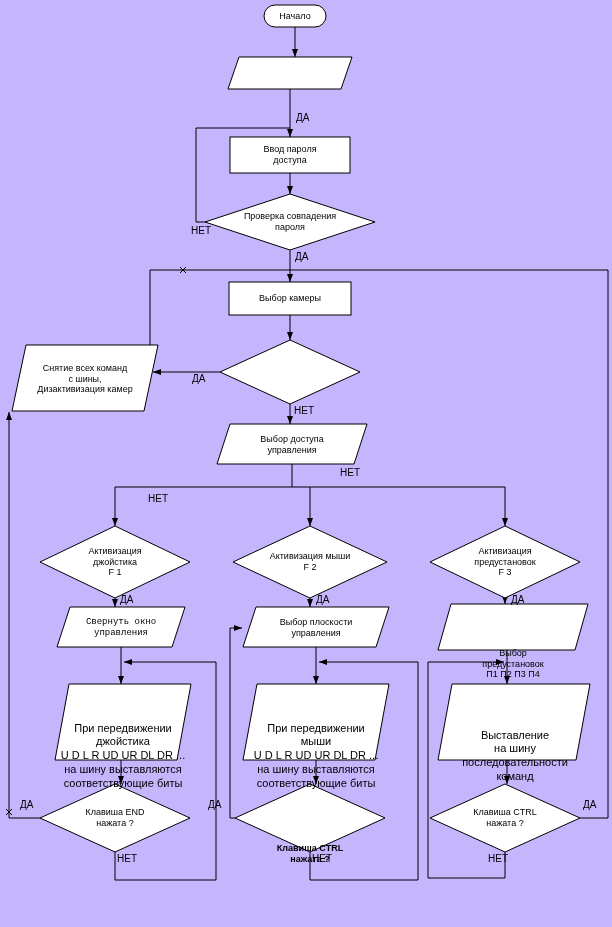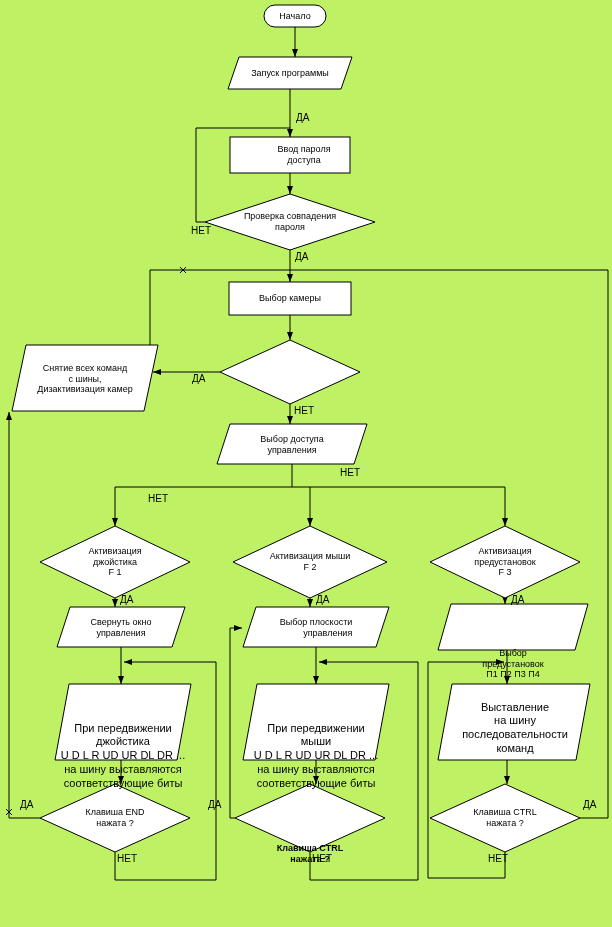--- a/index.html
+++ b/index.html
@@ -14,21 +14,21 @@
   .nlabel {
     position:absolute; display:flex; align-items:center; justify-content:center;
     text-align:center; white-space:pre-line; font-size:9px; line-height:1.18;
   }
   .nlabel.small { font-size:11px; line-height:1.25;margin-top:34px; }
   .elabel { position:absolute; font-size:10px; line-height:1; }
 </style>
 </head>
 <body style="background: rgb(128, 128, 128);">
 
-<div class="canvas" style="background: #bef264;">
+<div class="canvas" style="background: #c4b5fd;">
 
   <svg width="612" height="927" viewBox="0 0 612 927">
     <defs>
       <marker id="arrow" markerWidth="9" markerHeight="8" refX="8" refY="3" orient="auto" markerUnits="userSpaceOnUse">
         <path d="M0,0 L8,3 L0,6 z" fill="#000000"></path>
       </marker>
     </defs>
 
     <g>
       <polyline class="edge" points="295,27 295,57" marker-end="url(#arrow)"></polyline>
@@ -82,57 +82,56 @@
       <polygon class="shape" points="69,684 191,684 177,760 55,760"></polygon>
       <polygon class="shape" points="257,684 389,684 375,760 243,760"></polygon>
       <polygon class="shape" points="452,684 590,684 576,760 438,760"></polygon>
       <polygon class="shape" points="115,784 190,818 115,852 40,818"></polygon>
       <polygon class="shape" points="310,784 385,818 310,852 235,818"></polygon>
       <polygon class="shape" points="505,784 580,818 505,852 430,818"></polygon>
     </g>
   </svg>
 
   <div class="nlabel" style="left:264px;top:5px;width:62px;height:22px;">Начало</div>
-  <div class="nlabel" style="left:228px;top:57px;width:124px;height:32px;">Запуск программы</div>
-  <div class="nlabel" style="left:244px;top:137px;width:120px;height:36px;">Ввод пароля
+  <div class="nlabel" style="left:230px;top:137px;width:120px;height:36px;">Ввод пароля
 доступа</div>
   <div class="nlabel" style="left:229px;top:282px;width:122px;height:33px;">Выбор камеры</div>
   <div class="nlabel" style="left:215px;top:196px;width:150px;height:52px;">Проверка совпадения
 пароля</div>
   <div class="nlabel" style="left:14px;top:348px;width:142px;height:62px;">Снятие всех команд
 с шины,
 Дизактивизация камер</div>
   <div class="nlabel" style="left:222px;top:426px;width:140px;height:38px;">Выбор доступа
 управления</div>
   <div class="nlabel" style="left:55px;top:530px;width:120px;height:64px;">Активизация
 джойстика
 F 1</div>
   <div class="nlabel" style="left:243px;top:530px;width:134px;height:64px;">Активизация мыши
 F 2</div>
   <div class="nlabel" style="left:437px;top:530px;width:136px;height:64px;">Активизация
 предустановок
 F 3</div>
-  <div class="nlabel" style="left:60px;top:609px;width:122px;height:38px;">Свернуть окно
+  <div class="nlabel" style="left:60px;top:609px;width:122px;height:38px;font-family:Liberation Mono, monospace;">Свернуть окно
 управления</div>
-  <div class="nlabel" style="left:248px;top:609px;width:136px;height:38px;text-align:right;">Выбор плоскости
+  <div class="nlabel" style="left:248px;top:609px;width:136px;height:38px;">Выбор плоскости
 управления</div>
   <div class="nlabel" style="left:443px;top:606px;width:140px;height:42px;margin-top:37px;">Выбор
 предустановок
 П1 П2 П3 П4</div>
   <div class="nlabel small" style="left:60px;top:686px;width:126px;height:72px;">При передвижении
 джойстика
 U D L R UD UR DL DR ...
 на шину выставляются
 соответствующие биты</div>
   <div class="nlabel small" style="left:250px;top:686px;width:132px;height:72px;">При передвижении
 мыши
 U D L R UD UR DL DR ...
 на шину выставляются
 соответствующие биты</div>
-  <div class="nlabel small" style="left:445px;top:658px;width:140px;height:72px;">Выставление
+  <div class="nlabel small" style="left:445px;top:686px;width:140px;height:72px;">Выставление
 на шину последовательности
 команд</div>
   <div class="nlabel" style="left:52px;top:792px;width:126px;height:52px;">Клавиша END
 нажата ?</div>
   <div class="nlabel" style="left:247px;top:828px;width:126px;height:52px;font-weight:bold;">Клавиша CTRL
 нажата ?</div>
   <div class="nlabel" style="left:442px;top:792px;width:126px;height:52px;">Клавиша CTRL
 нажата ?</div>
 
   <div class="elabel" style="left:296px;top:113px;">ДА</div>

